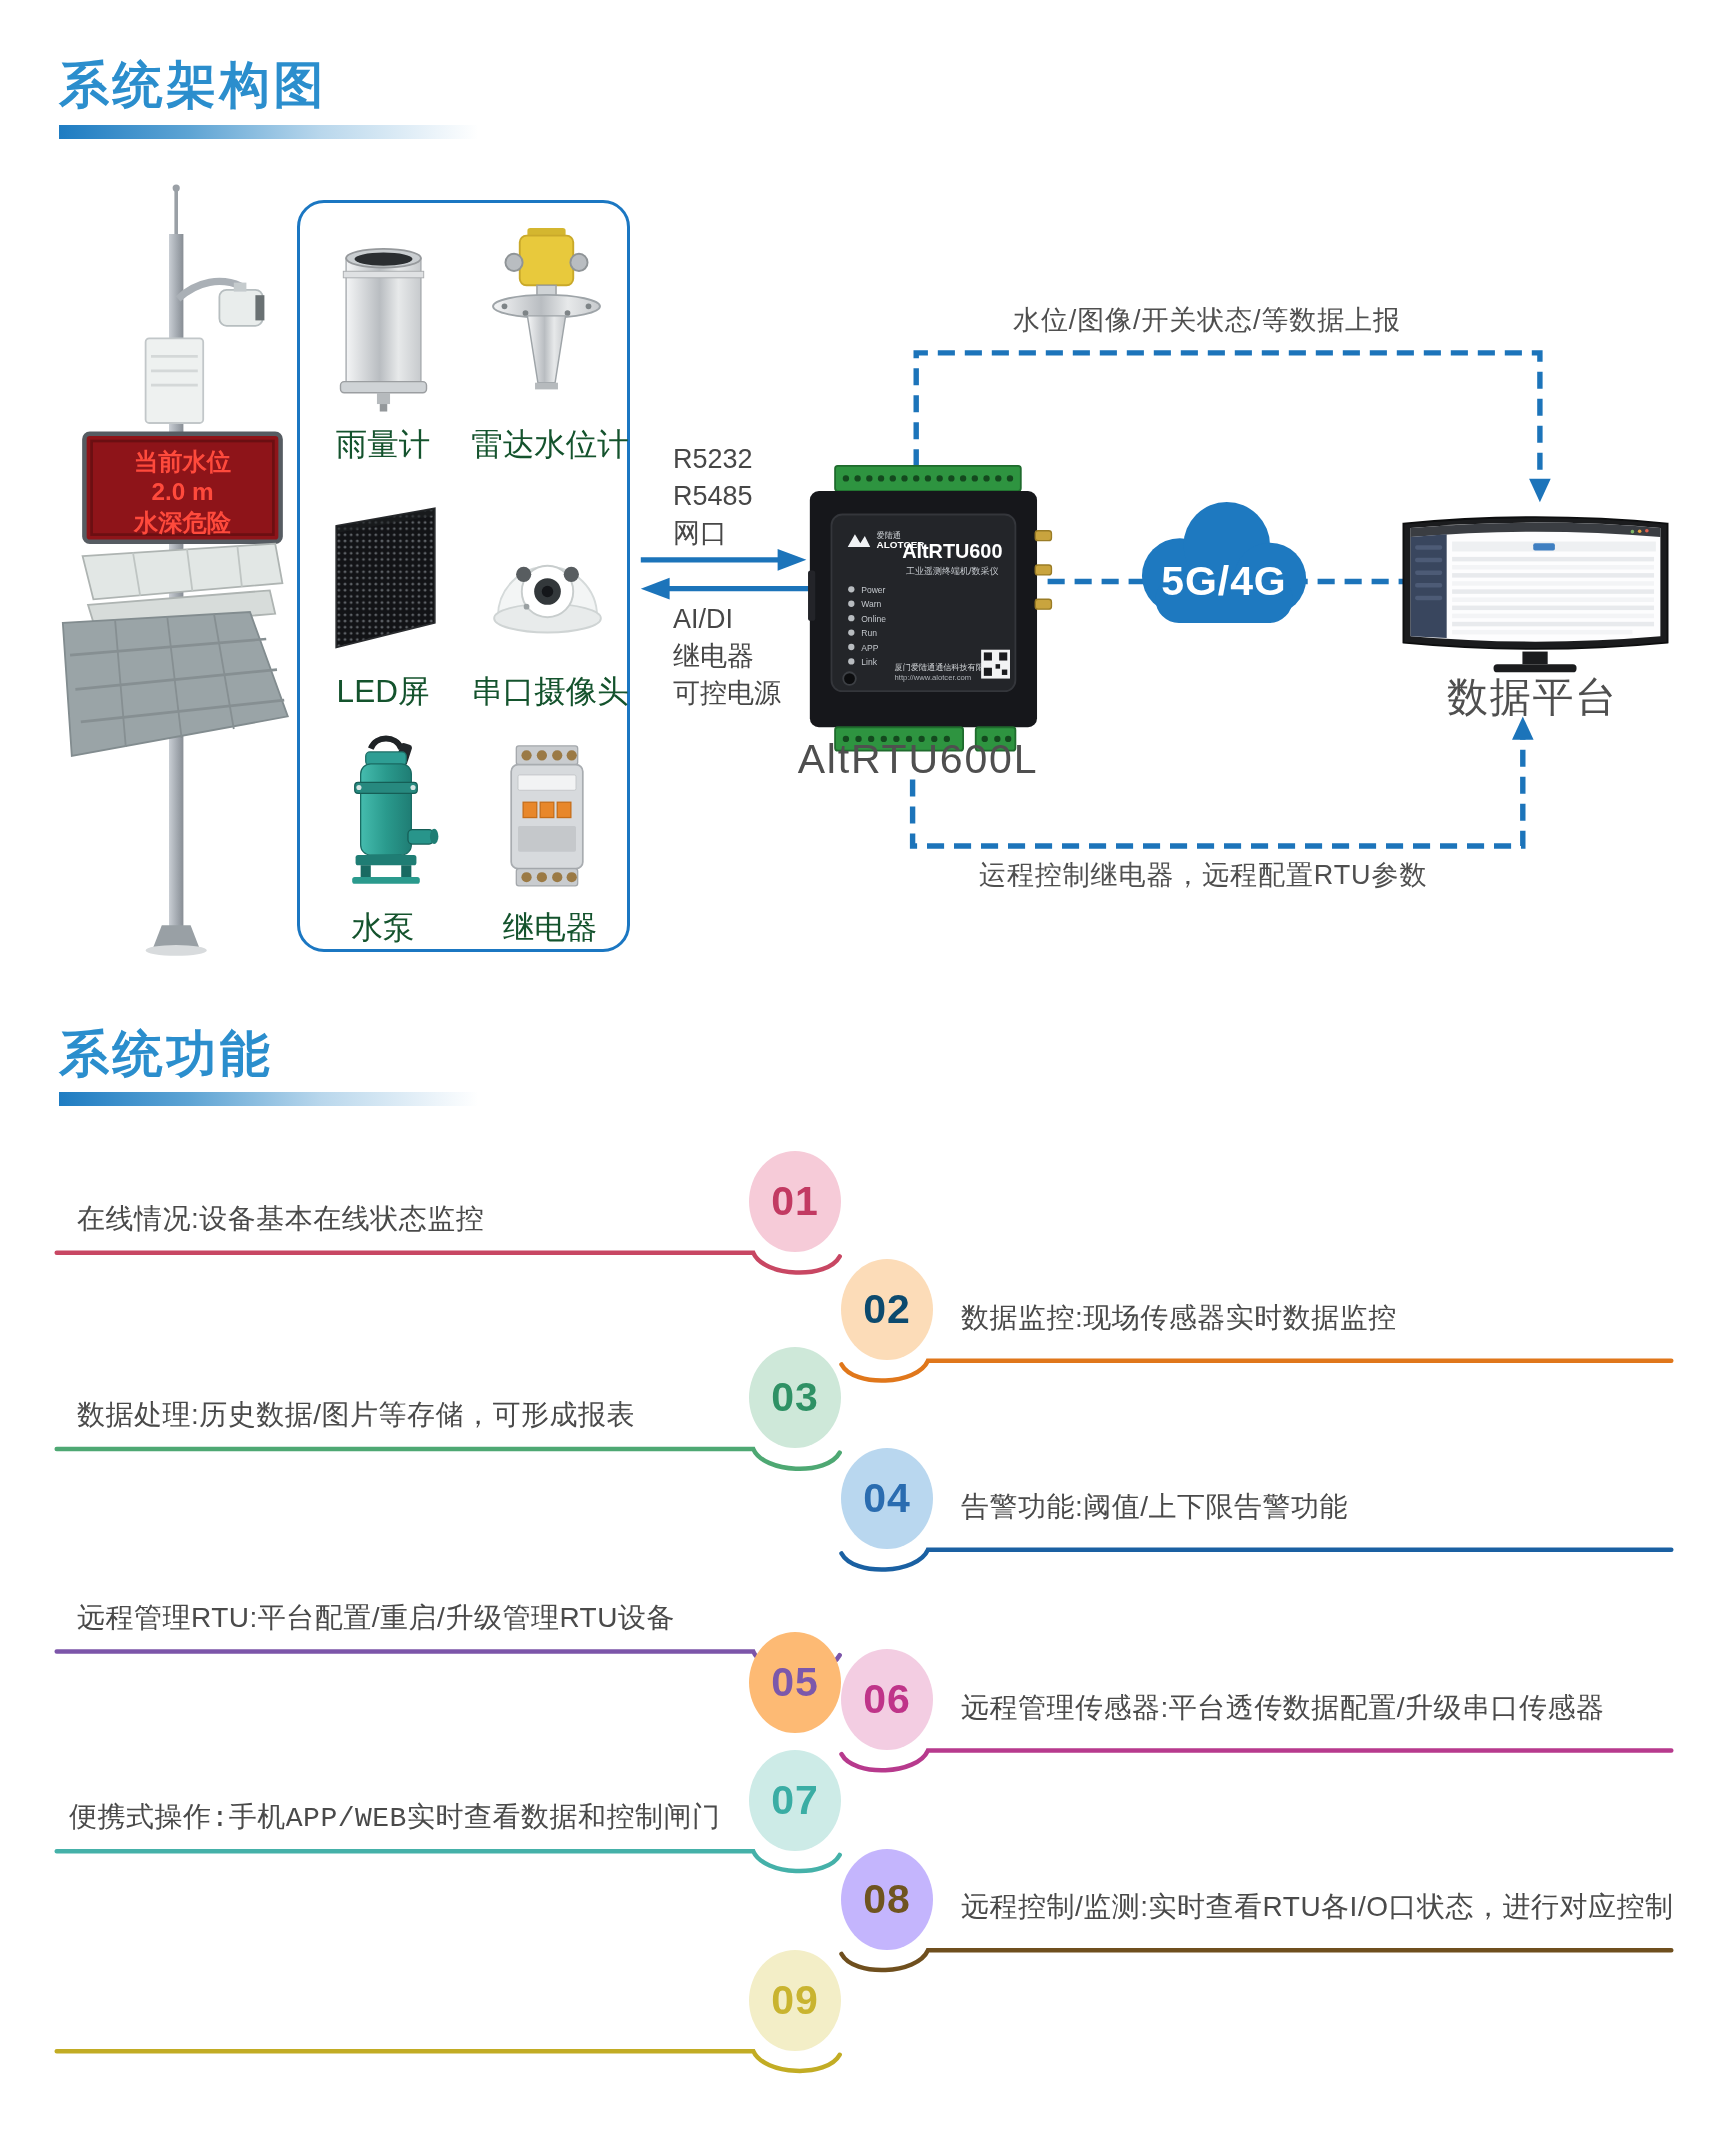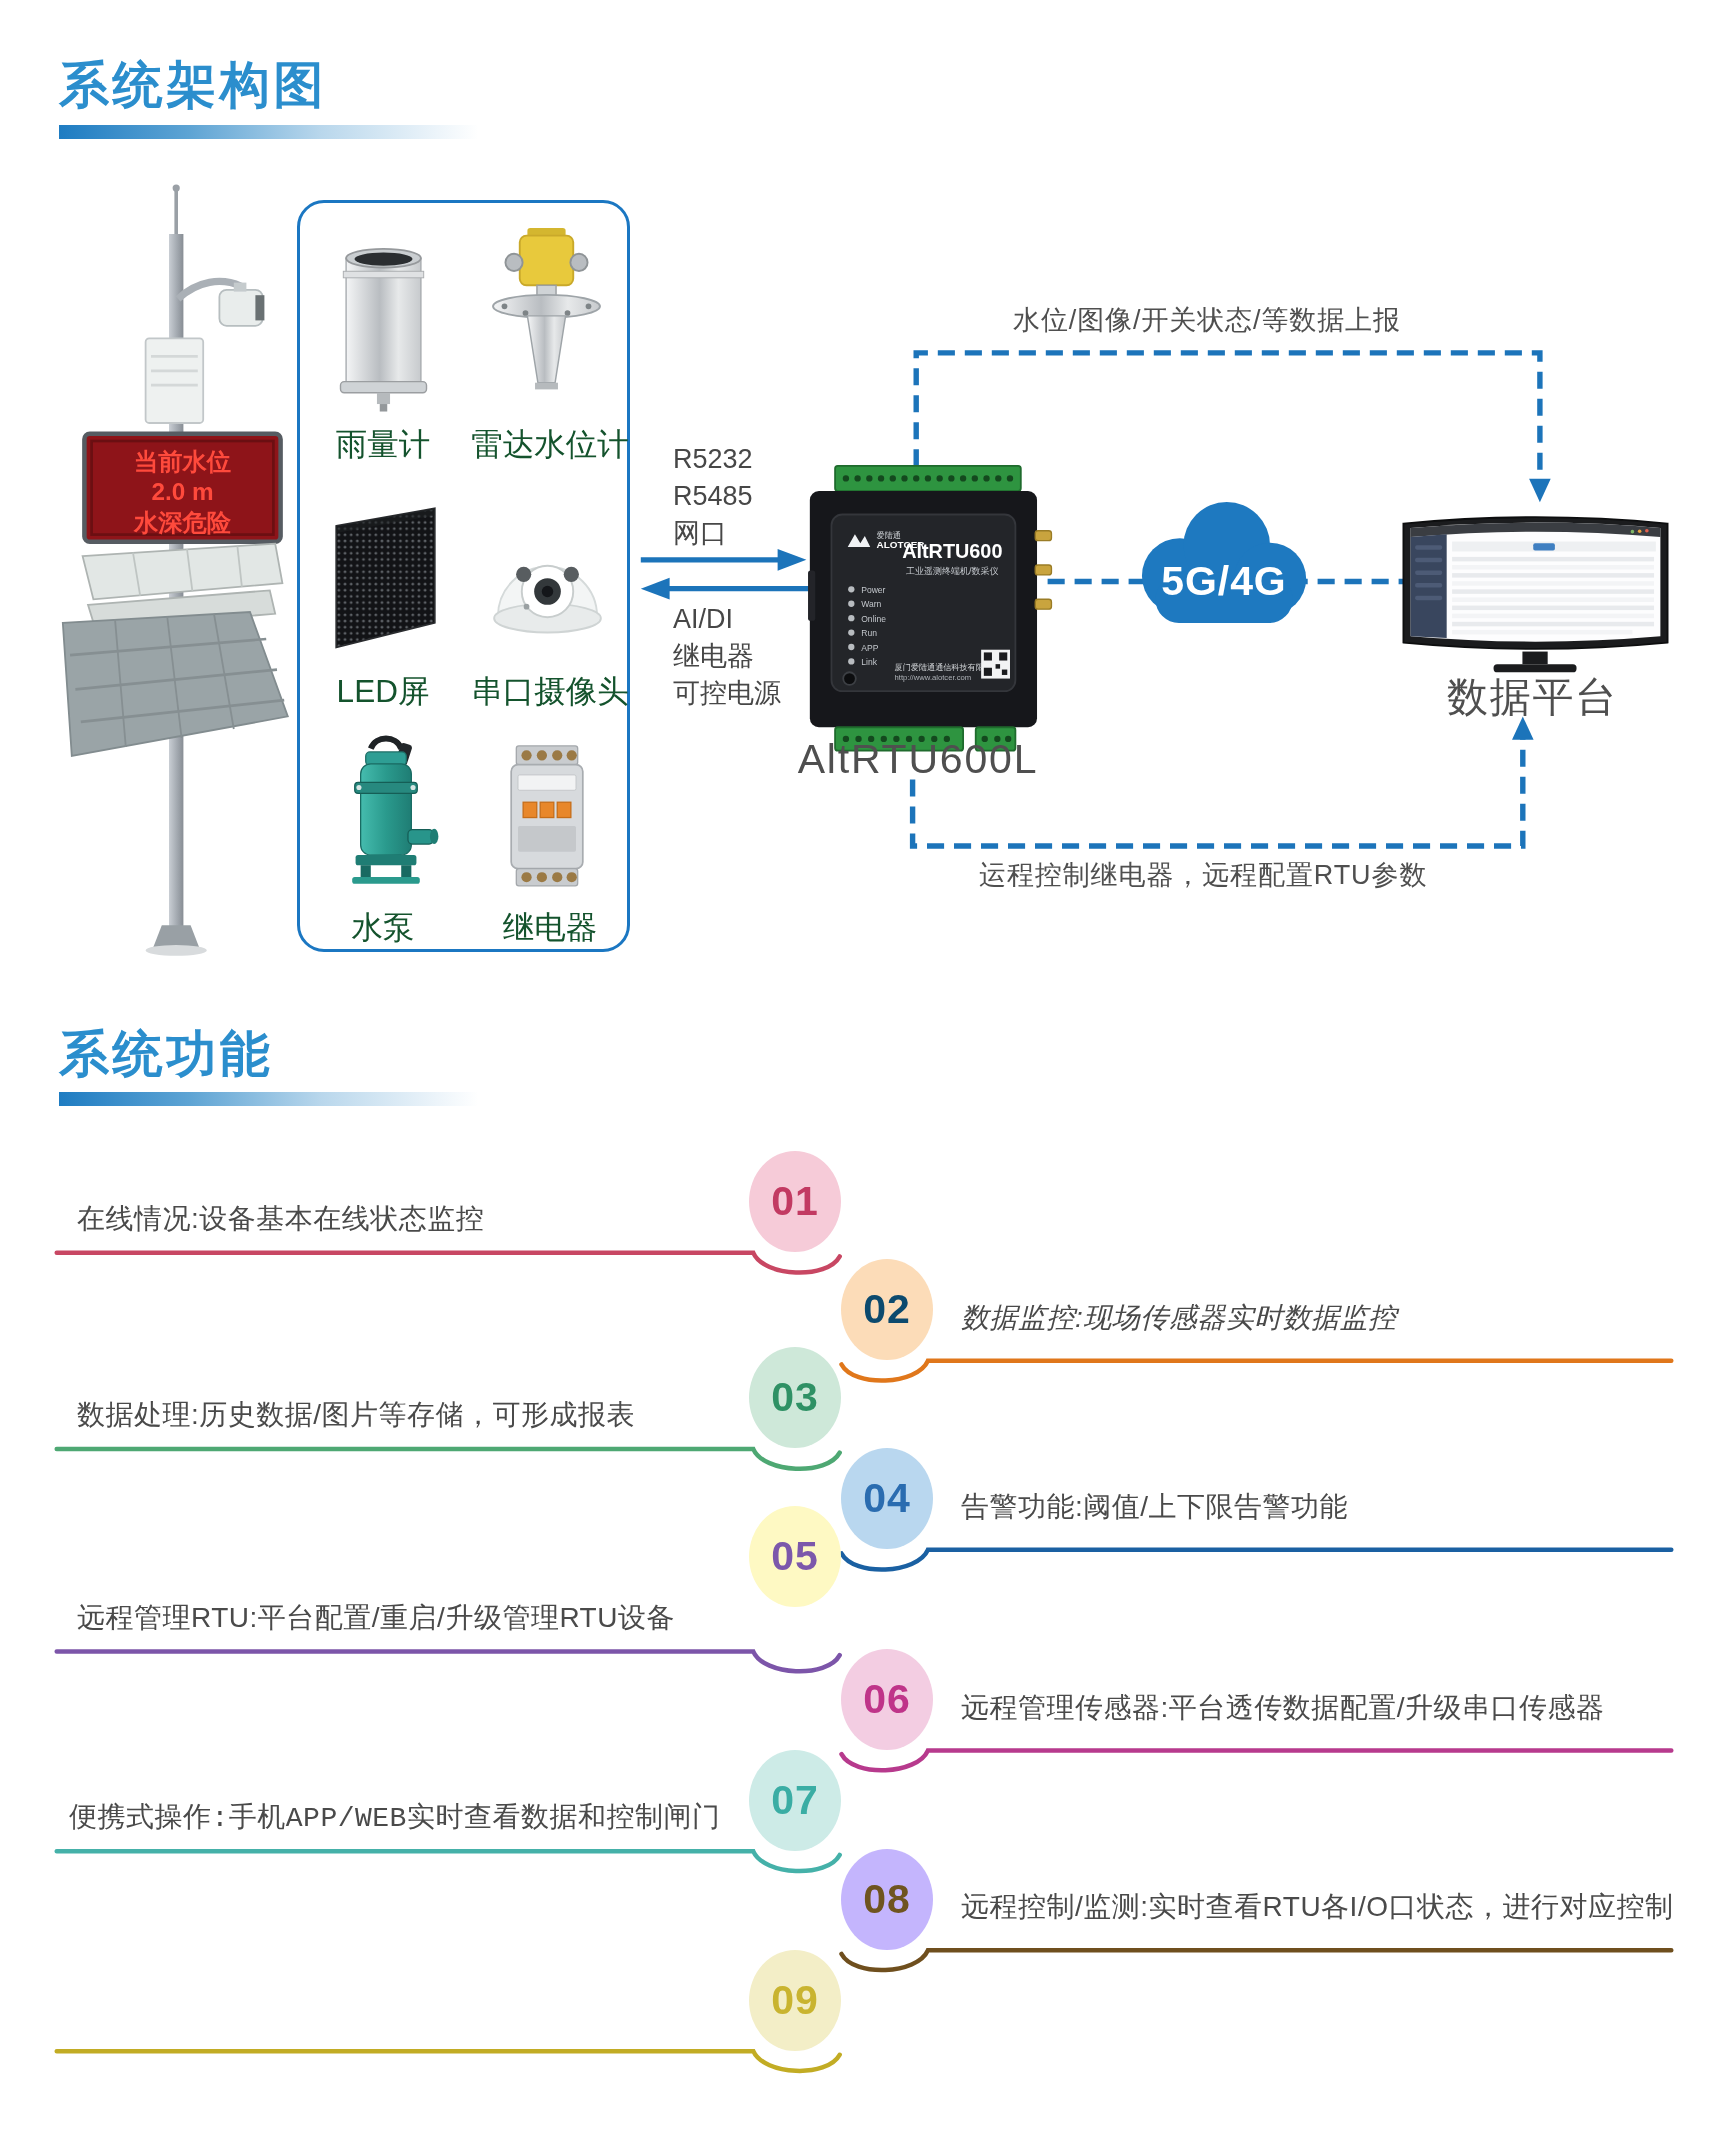--- a/index.html
+++ b/index.html
@@ -373,30 +373,30 @@
 <div class="abs grad-bar" style="left:59px;top:1092px;width:437px"></div>
 
 <div id="functions-layer" class="abs" style="left:0;top:0;width:1728px;height:2143px">
     <div class="fn-circle" style="left: 749px; top: 1151px; background: rgb(246, 203, 216); justify-content: center;">
       <span style="color: rgb(194, 58, 98);">01</span>
     </div>
     <div class="fn-text" style="left: 77px; top: 1200px;">在线情况:设备基本在线状态监控</div>
     <div class="fn-circle" style="left: 841px; top: 1259px; background: rgb(252, 220, 184);">
       <span style="color: #0c4a6e;">02</span>
     </div>
-    <div class="fn-text" style="left: 961px; top: 1299px; font-style: italic;">数据监控:现场传感器实时数据监控</div>
+    <div class="fn-text" style="left: 961px; top: 1299px;">数据监控:现场传感器实时数据监控</div>
     <div class="fn-circle" style="left: 749px; top: 1347px; background: rgb(206, 232, 217);">
       <span style="color: rgb(47, 145, 101);">03</span>
     </div>
     <div class="fn-text" style="left: 77px; top: 1396px;">数据处理:历史数据/图片等存储，可形成报表</div>
     <div class="fn-circle" style="left: 841px; top: 1448px; background: rgb(185, 215, 239);">
       <span style="color: rgb(42, 108, 176);">04</span>
     </div>
     <div class="fn-text" style="left: 961px; top: 1488px;">告警功能:阈值/上下限告警功能</div>
-    <div class="fn-circle" style="left: 749px; top: 1506px; background: #fef9c3;">
+    <div class="fn-circle" style="left: 749px; top: 1632px; background: #fdba74;">
       <span style="color: rgb(124, 88, 171);">05</span>
     </div>
     <div class="fn-text" style="left: 77px; top: 1599px;">远程管理RTU:平台配置/重启/升级管理RTU设备</div>
     <div class="fn-circle" style="left: 841px; top: 1649px; background: rgb(243, 205, 226);">
       <span style="color: rgb(191, 52, 137);">06</span>
     </div>
     <div class="fn-text" style="left: 961px; top: 1689px;">远程管理传感器:平台透传数据配置/升级串口传感器</div>
     <div class="fn-circle" style="left: 749px; top: 1750px; background: rgb(205, 235, 231);">
       <span style="color: rgb(58, 173, 164);">07</span>
     </div>

